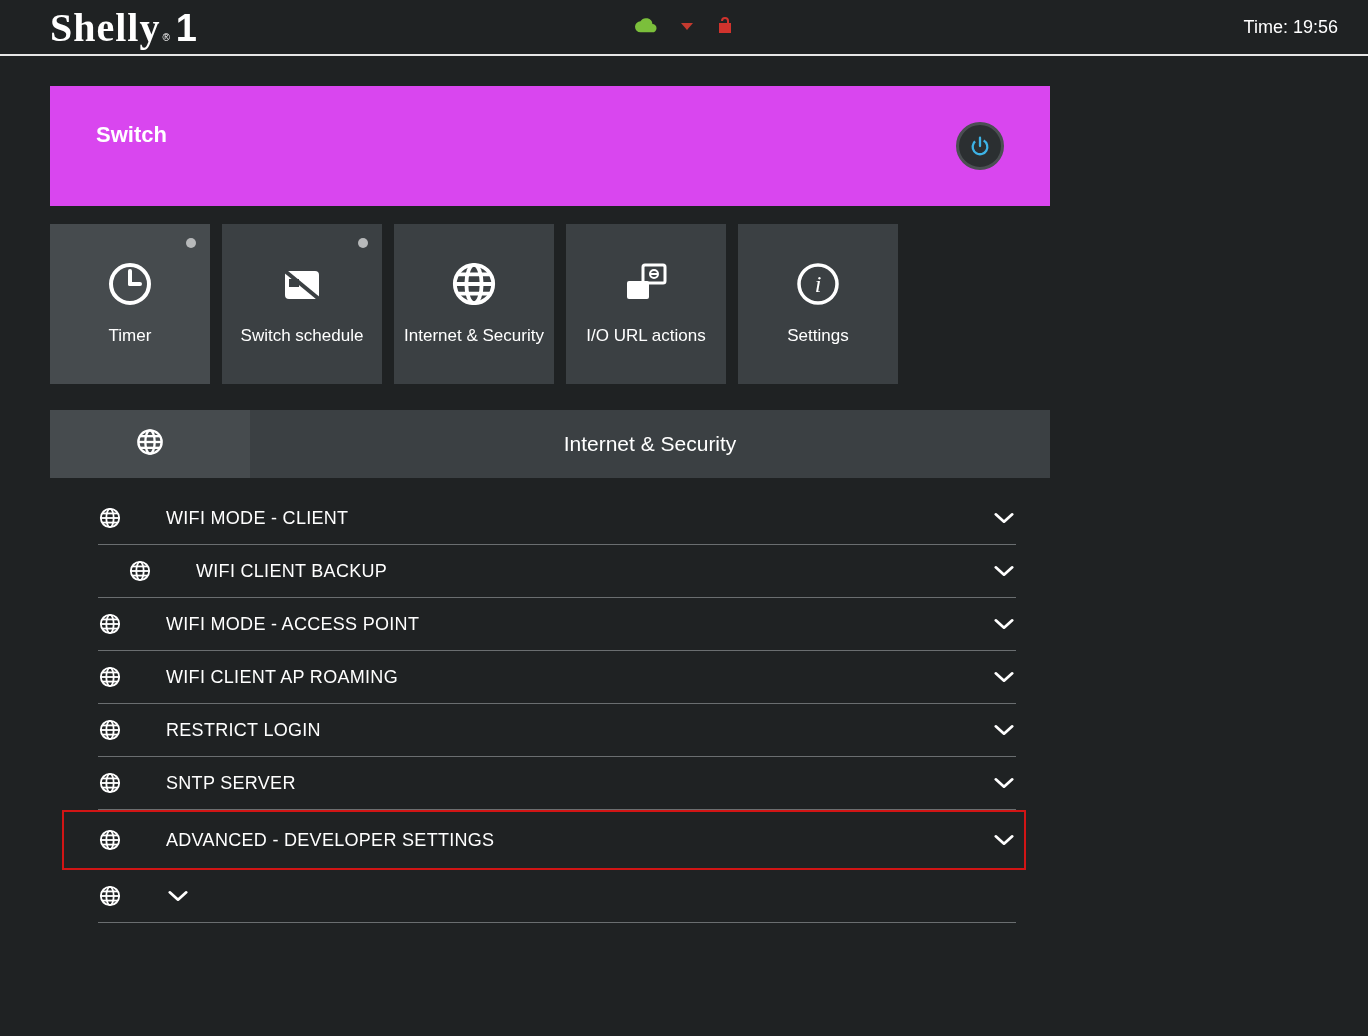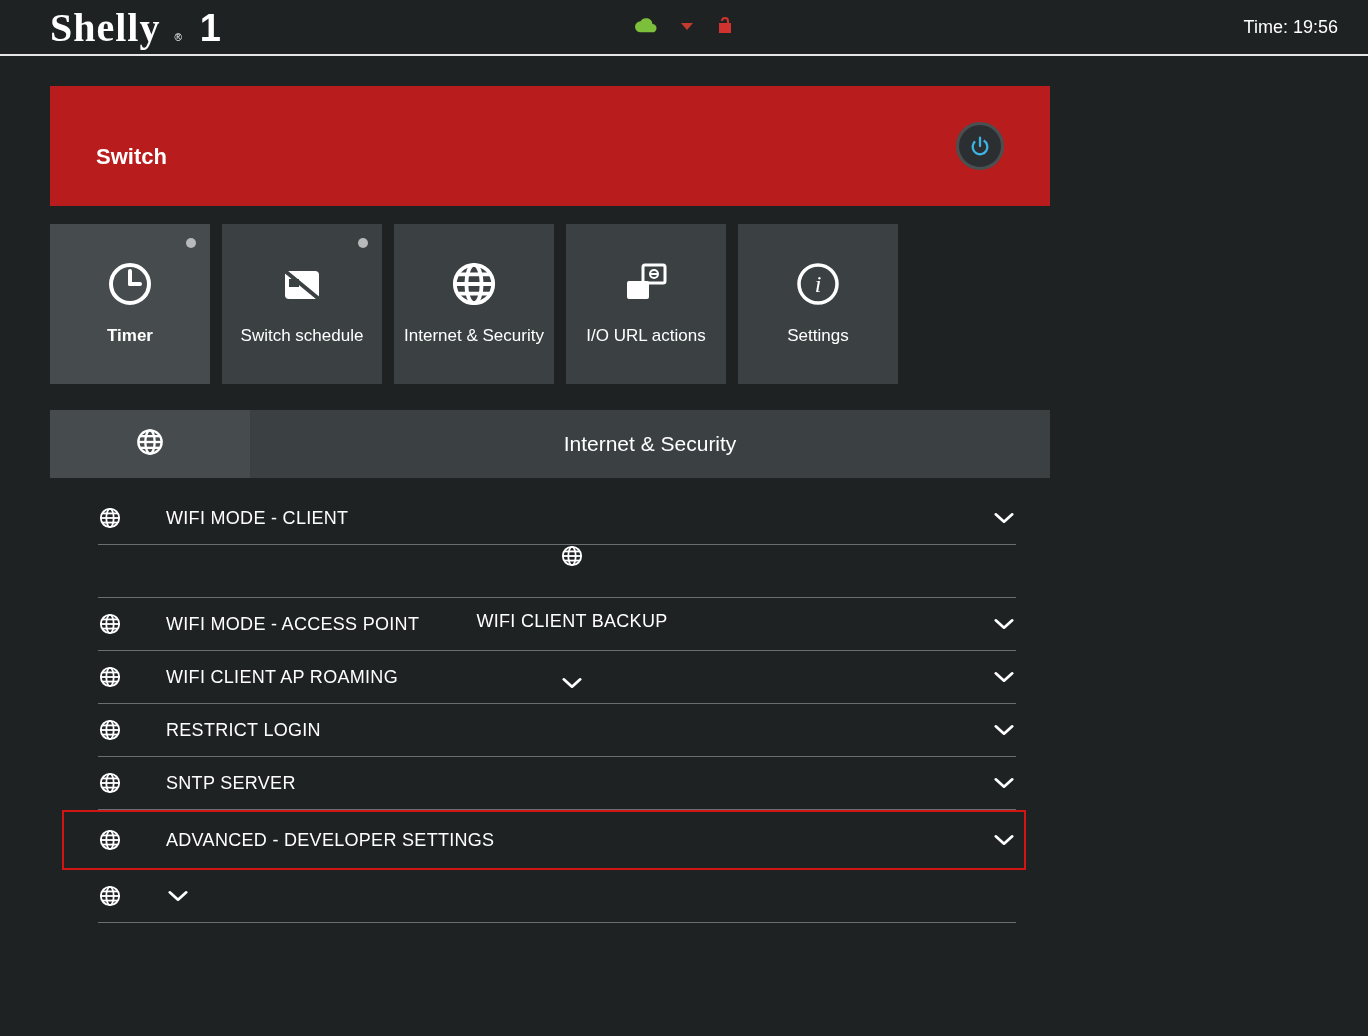--- a/index.html
+++ b/index.html
@@ -14,21 +14,21 @@
   .topbar {
     height: 56px;
     display: flex;
     align-items: center;
     padding: 0 30px 0 50px;
     border-bottom: 2px solid #e6e6e6;
   }
   .logo {
     display: flex;
     align-items: baseline;
-    gap: 16px;
+    gap: 4px;
   }
   .logo-script {
     font-family: "Brush Script MT", cursive;
     font-size: 40px;
     font-weight: bold;
     letter-spacing: 1px;
   }
   .logo-reg { font-size: 10px; vertical-align: super; margin-left: -2px; }
   .logo-one { font-size: 38px; font-weight: bold; margin-left: 2px; font-family: Arial, sans-serif; }
   .top-center {
@@ -46,24 +46,24 @@
   .cloud-icon svg { width: 22px; height: 16px; }
   .alert-icon svg { width: 12px; height: 12px; }
   .lock-icon svg { width: 16px; height: 18px; }
 
   .page {
     padding: 30px 40px 40px 50px;
     max-width: 1090px;
   }
 
   .card {
-    background: #b91c1c;
+    background: #d946ef;
     padding: 36px 46px;
     display: flex;
-    align-items: flex-end;
+    align-items: flex-start;
     justify-content: space-between;
     margin-bottom: 18px;
   }
   .card-title { font-size: 22px; font-weight: bold; }
   .power-btn {
     width: 48px; height: 48px;
     border-radius: 50%;
     background: #2b2f31;
     border: 3px solid #4a4f52;
     display: flex; align-items: center; justify-content: center;
@@ -75,21 +75,21 @@
   .tile {
     position: relative;
     width: 160px; height: 160px;
     background: #3b4043;
     display: flex; flex-direction: column;
     align-items: center; justify-content: center;
     gap: 18px;
     cursor: pointer;
     text-align: center;
   }
-  .tile.active { background: #464b4e; font-weight: bold; }
+  .tile.active { background: #464b4e; }
   .tile-dot {
     position: absolute; top: 14px; right: 14px;
     width: 10px; height: 10px; border-radius: 50%;
     background: #b7b9ba;
   }
   .tile-icon { width: 46px; height: 46px; display:flex; align-items:center; justify-content:center; }
   .tile-icon svg { width: 46px; height: 46px; }
   .tile-label { font-size: 17px; line-height: 1.3; padding: 0 8px; }
 
   .section-header {
@@ -112,21 +112,21 @@
 
   .list { padding: 0 34px 0 48px; }
   .list-item {
     display: flex;
     align-items: center;
     height: 53px;
     border-bottom: 1px solid #6a6e70;
     cursor: pointer;
     gap: 44px;
   }
-  .list-item.indent { padding-left: 30px; flex-direction: column; }
+  .list-item.indent { padding-left: 30px; }
   .list-item.highlighted {
     border: 2px solid #d11515;
     margin-left: -36px;
     padding-left: 34px;
     margin-right: -10px;
     padding-right: 8px;
     height: 60px;
   }
   .list-icon { width: 24px; display:flex; align-items:center; justify-content:center; flex-shrink: 0; }
   .list-icon svg { width: 22px; height: 22px; }

